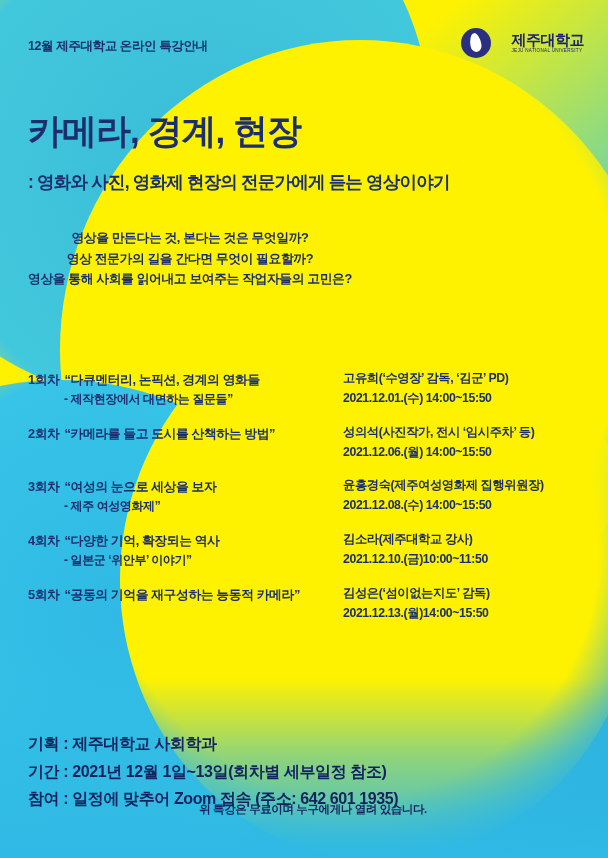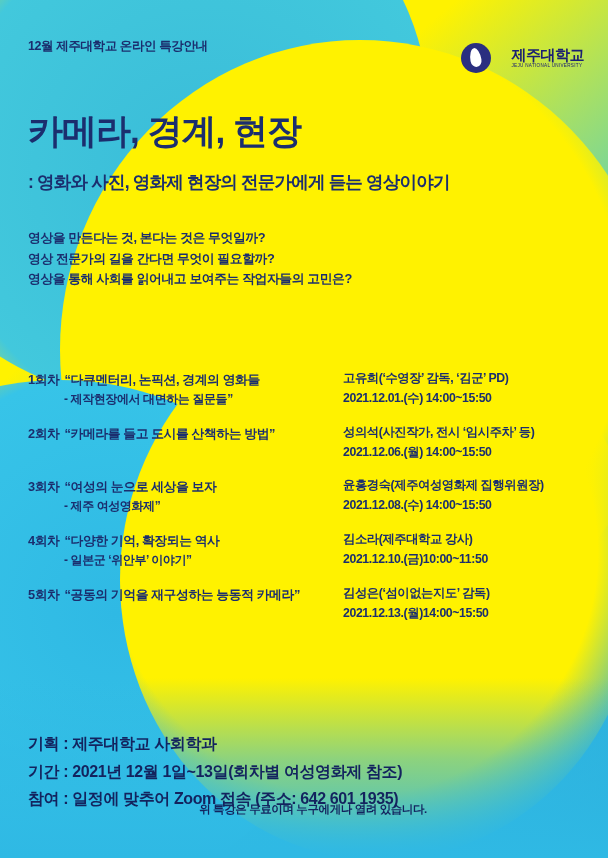--- a/index.html
+++ b/index.html
@@ -80,21 +80,21 @@
     left: 28px;
     top: 38px;
     font-size: 12.5px;
     font-weight: bold;
     color: #1b2e6e;
     letter-spacing: -0.4px;
   }
   .logo {
     position: absolute;
     right: 24px;
-    top: 43px;
+    top: 28px;
     display: flex;
     align-items: center;
     gap: 21px;
   }
   .logo-mark {
     width: 30px;
     height: 30px;
     border-radius: 50%;
     background: #2a2f80;
     position: relative;
@@ -150,20 +150,21 @@
 
   .intro {
     position: absolute;
     left: 28px;
     top: 228px;
     font-size: 12.8px;
     font-weight: bold;
     color: #1b2e6e;
     line-height: 1.62;
     letter-spacing: -0.4px;
+    text-align: center;
   }
 
   
   .sessions {
     position: absolute;
     left: 28px;
     top: 370px;
     width: 552px;
   }
   .session {
@@ -327,20 +328,20 @@
         <div class="session-right">
           <div class="session-speaker">김성은(‘섬이없는지도’ 감독)</div>
           <div class="session-date">2021.12.13.(월)14:00~15:50</div>
         </div>
       </div>
 
     </div>
 
     <div class="info">
       <div>기획 : 제주대학교 사회학과</div>
-      <div>기간 : 2021년 12월 1일~13일(회차별 여성영화제 참조)</div>
+      <div>기간 : 2021년 12월 1일~13일(회차별 세부일정 참조)</div>
       <div>참여 : 일정에 맞추어 Zoom 접속 (주소: 642 601 1935)</div>
     </div>
 
     <div class="note">위 특강은 무료이며 누구에게나 열려 있습니다.</div>
 
   </div>
 </div>
 
 </body></html>

